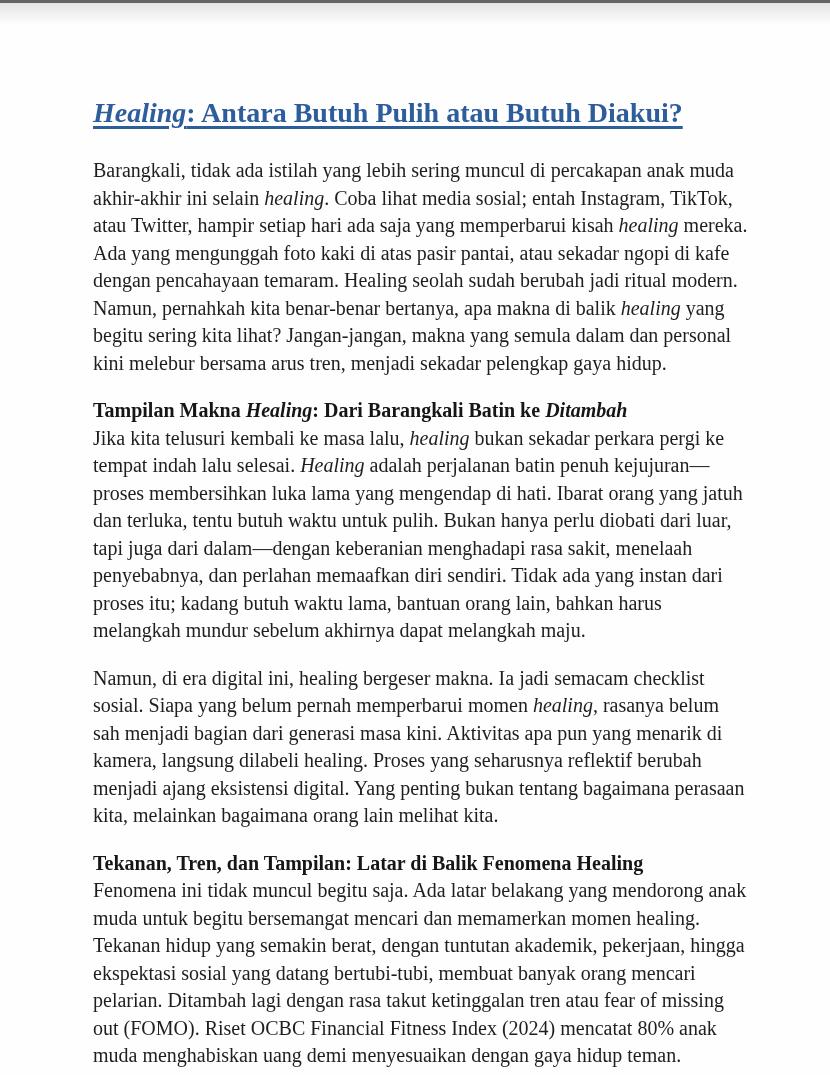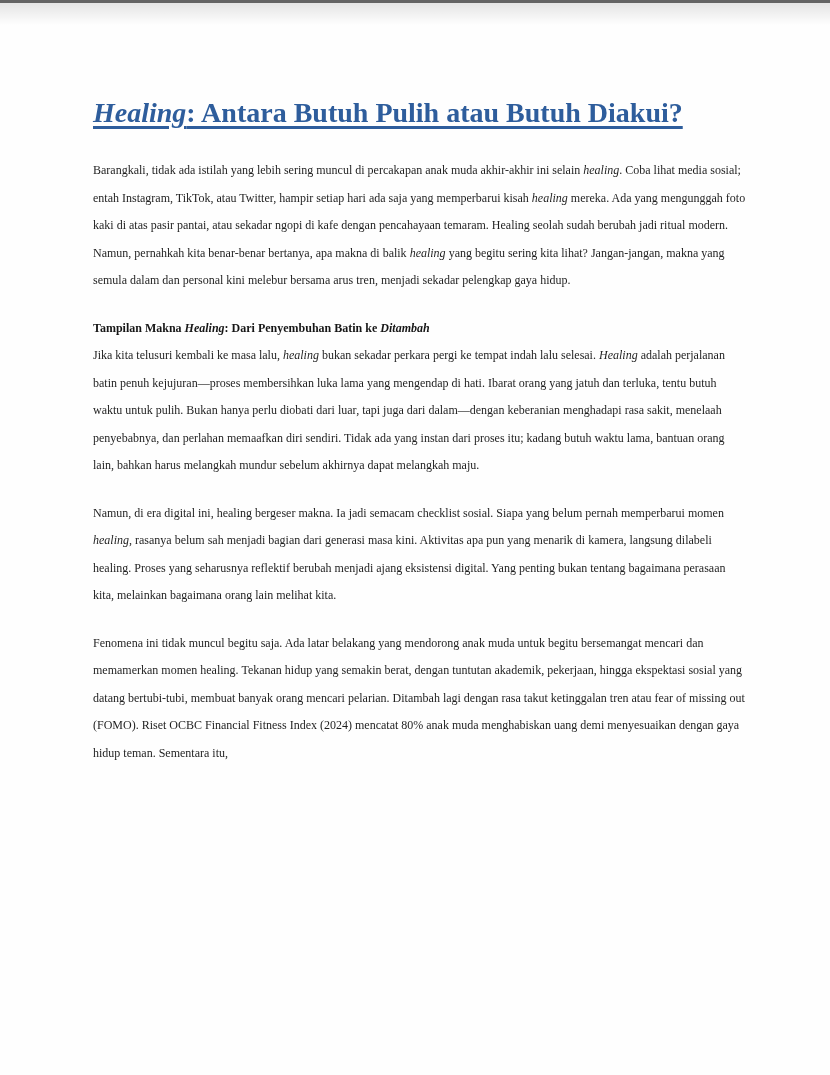--- a/index.html
+++ b/index.html
@@ -38,21 +38,21 @@
     font-size: 28px;
     font-weight: bold;
     line-height: 34px;
     color: #2e5d9c;
     text-decoration: underline;
     text-decoration-thickness: 2.5px;
     text-underline-offset: 4px;
   }
   .para, .heading {
     margin: 0 0 20px 0;
-    font-size: 12px;
+    font-size: 20px;
     line-height: 27.5px;
     color: #1e1e1e;
     text-align: left;
   }
   .heading {
     margin-bottom: 0;
     font-weight: bold;
     color: #161616;
   }
   .run-normal      { font-style: normal;  font-weight: inherit; }
@@ -63,19 +63,20 @@
 </head>
 <body>
 
 <div class="page">
   <div class="top-edge-bar"></div>
   <div class="top-edge-shadow"></div>
   <div class="content">
     <h1 class="doc-title" id="doc-title"><span class="run-bold-italic">Healing</span><span class="run-bold">: Antara Butuh Pulih atau Butuh Diakui?</span></h1>
     <div id="doc-body">
         <p class="para"><span class="run-normal">Barangkali, tidak ada istilah yang lebih sering muncul di percakapan anak muda akhir-akhir ini selain </span><span class="run-italic">healing</span><span class="run-normal">. Coba lihat media sosial; entah Instagram, TikTok, atau Twitter, hampir setiap hari ada saja yang memperbarui kisah </span><span class="run-italic">healing</span><span class="run-normal"> mereka. Ada yang mengunggah foto kaki di atas pasir pantai, atau sekadar ngopi di kafe dengan pencahayaan temaram. Healing seolah sudah berubah jadi ritual modern. Namun, pernahkah kita benar-benar bertanya, apa makna di balik </span><span class="run-italic">healing</span><span class="run-normal"> yang begitu sering kita lihat? Jangan-jangan, makna yang semula dalam dan personal kini melebur bersama arus tren, menjadi sekadar pelengkap gaya hidup.</span></p>
-        <p class="heading"><span class="run-bold">Tampilan Makna </span><span class="run-bold-italic">Healing</span><span class="run-bold">: Dari Penyembuhan Batin ke </span><span class="run-bold-italic">Ditambah</span></p>
+        <p class="heading"><span class="run-bold">Tampilan Makna </span><span class="run-bold-italic">Healing</span><span class="run-bold">: Dari Barangkali Batin ke </span><span class="run-bold-italic">Ditambah</span></p>
         <p class="para"><span class="run-normal">Jika kita telusuri kembali ke masa lalu, </span><span class="run-italic">healing</span><span class="run-normal"> bukan sekadar perkara pergi ke tempat indah lalu selesai. </span><span class="run-italic">Healing</span><span class="run-normal"> adalah perjalanan batin penuh kejujuran—proses membersihkan luka lama yang mengendap di hati. Ibarat orang yang jatuh dan terluka, tentu butuh waktu untuk pulih. Bukan hanya perlu diobati dari luar, tapi juga dari dalam—dengan keberanian menghadapi rasa sakit, menelaah penyebabnya, dan perlahan memaafkan diri sendiri. Tidak ada yang instan dari proses itu; kadang butuh waktu lama, bantuan orang lain, bahkan harus melangkah mundur sebelum akhirnya dapat melangkah maju.</span></p>
         <p class="para"><span class="run-normal">Namun, di era digital ini, healing bergeser makna. Ia jadi semacam checklist sosial. Siapa yang belum pernah memperbarui momen </span><span class="run-italic">healing</span><span class="run-normal">, rasanya belum sah menjadi bagian dari generasi masa kini. Aktivitas apa pun yang menarik di kamera, langsung dilabeli healing. Proses yang seharusnya reflektif berubah menjadi ajang eksistensi digital. Yang penting bukan tentang bagaimana perasaan kita, melainkan bagaimana orang lain melihat kita.</span></p>
+        <p class="heading"><span class="run-bold">Tekanan, Tren, dan Tampilan: Latar di Balik Fenomena Healing</span></p>
         <p class="para"><span class="run-normal">Fenomena ini tidak muncul begitu saja. Ada latar belakang yang mendorong anak muda untuk begitu bersemangat mencari dan memamerkan momen healing. Tekanan hidup yang semakin berat, dengan tuntutan akademik, pekerjaan, hingga ekspektasi sosial yang datang bertubi-tubi, membuat banyak orang mencari pelarian. Ditambah lagi dengan rasa takut ketinggalan tren atau fear of missing out (FOMO). Riset OCBC Financial Fitness Index (2024) mencatat 80% anak muda menghabiskan uang demi menyesuaikan dengan gaya hidup teman. Sementara itu,</span></p>
       </div>
   </div>
 </div>
 
 </body></html>

